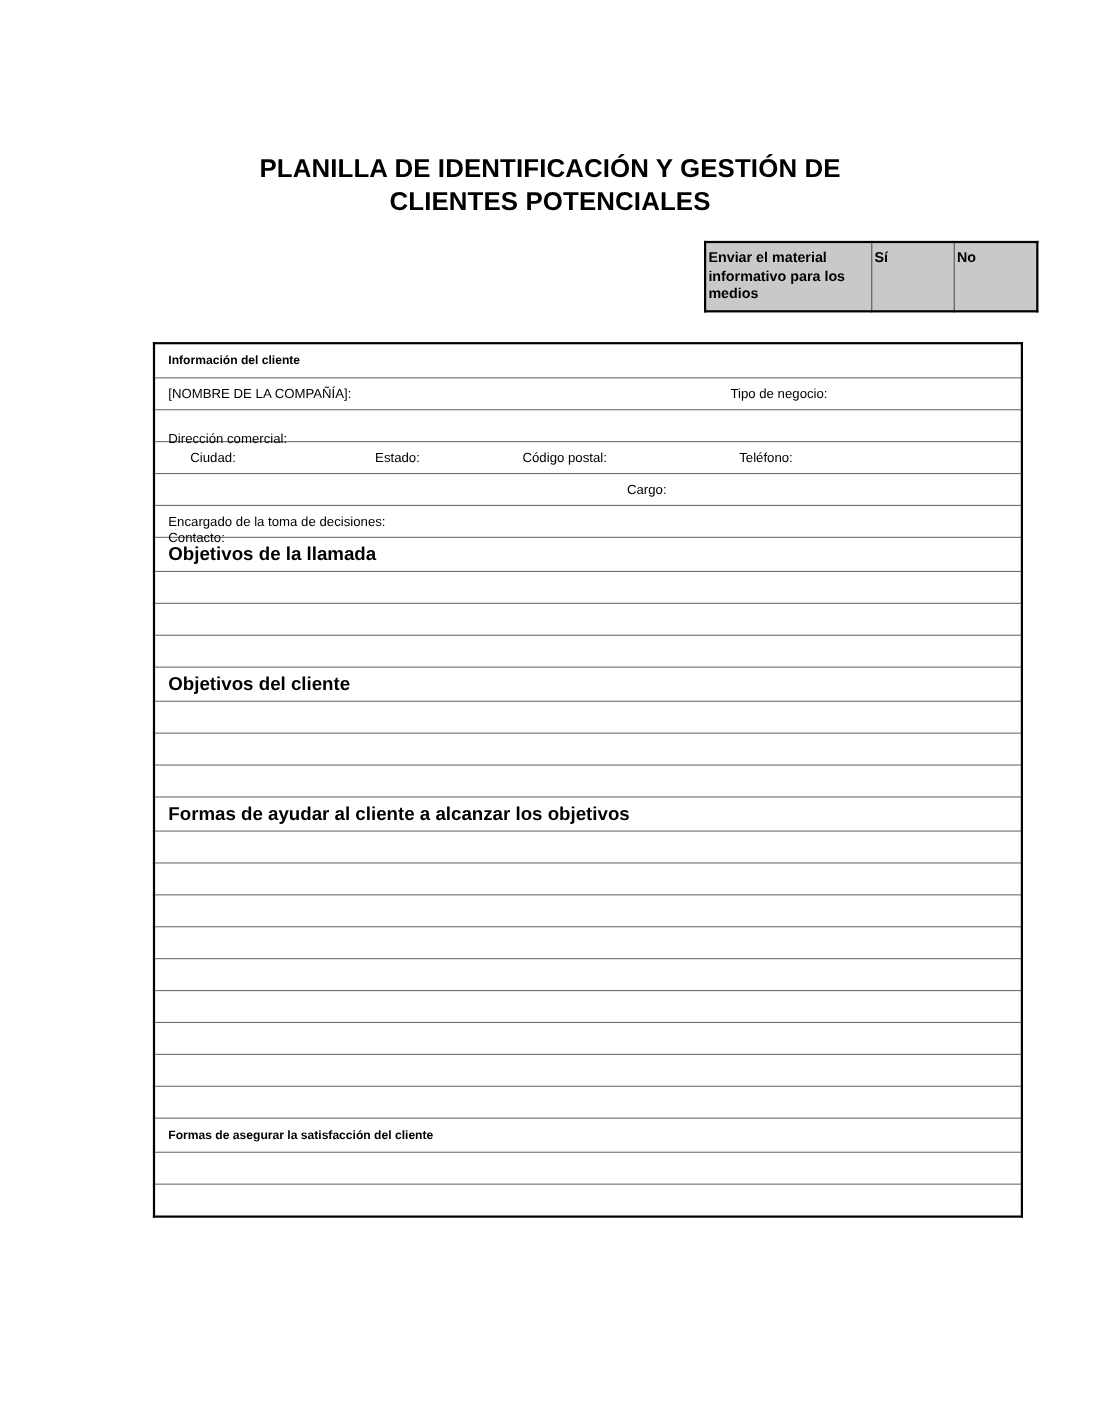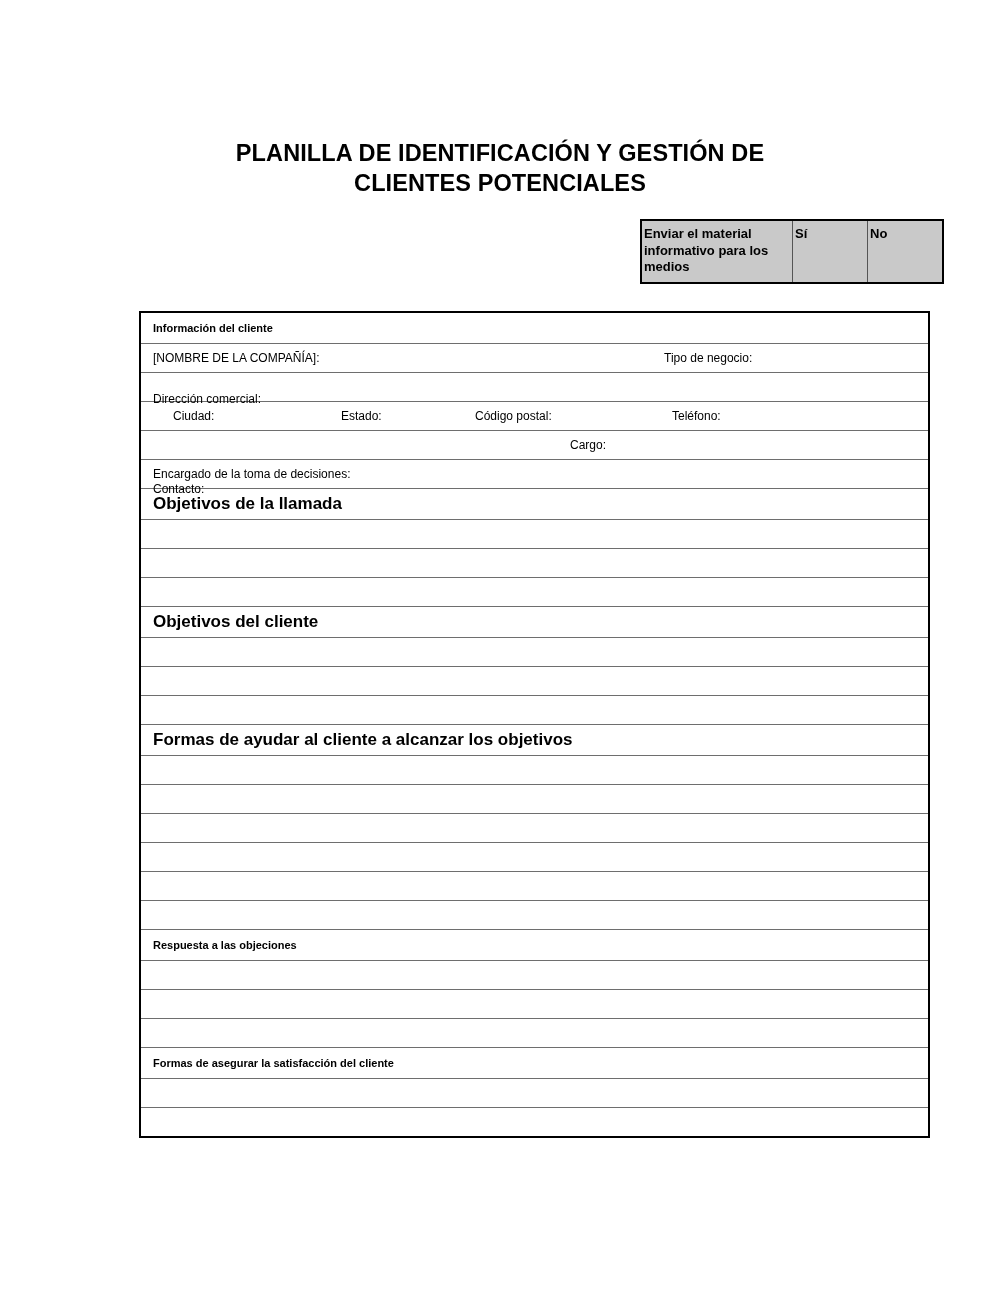--- a/index.html
+++ b/index.html
@@ -256,25 +256,20 @@
         <td>
           <div class="cellwrap"></div>
         </td>
       </tr>
     <tr class="blank-row">
         <td>
           <div class="cellwrap"></div>
         </td>
       </tr>
 
-    <tr class="sec-head sans">
-      <td>
-        <div class="txt">Respuesta a las objeciones</div>
-      </td>
-    </tr>
     <tr class="blank-row">
         <td>
           <div class="cellwrap"></div>
         </td>
       </tr>
     <tr class="blank-row">
         <td>
           <div class="cellwrap"></div>
         </td>
       </tr>

